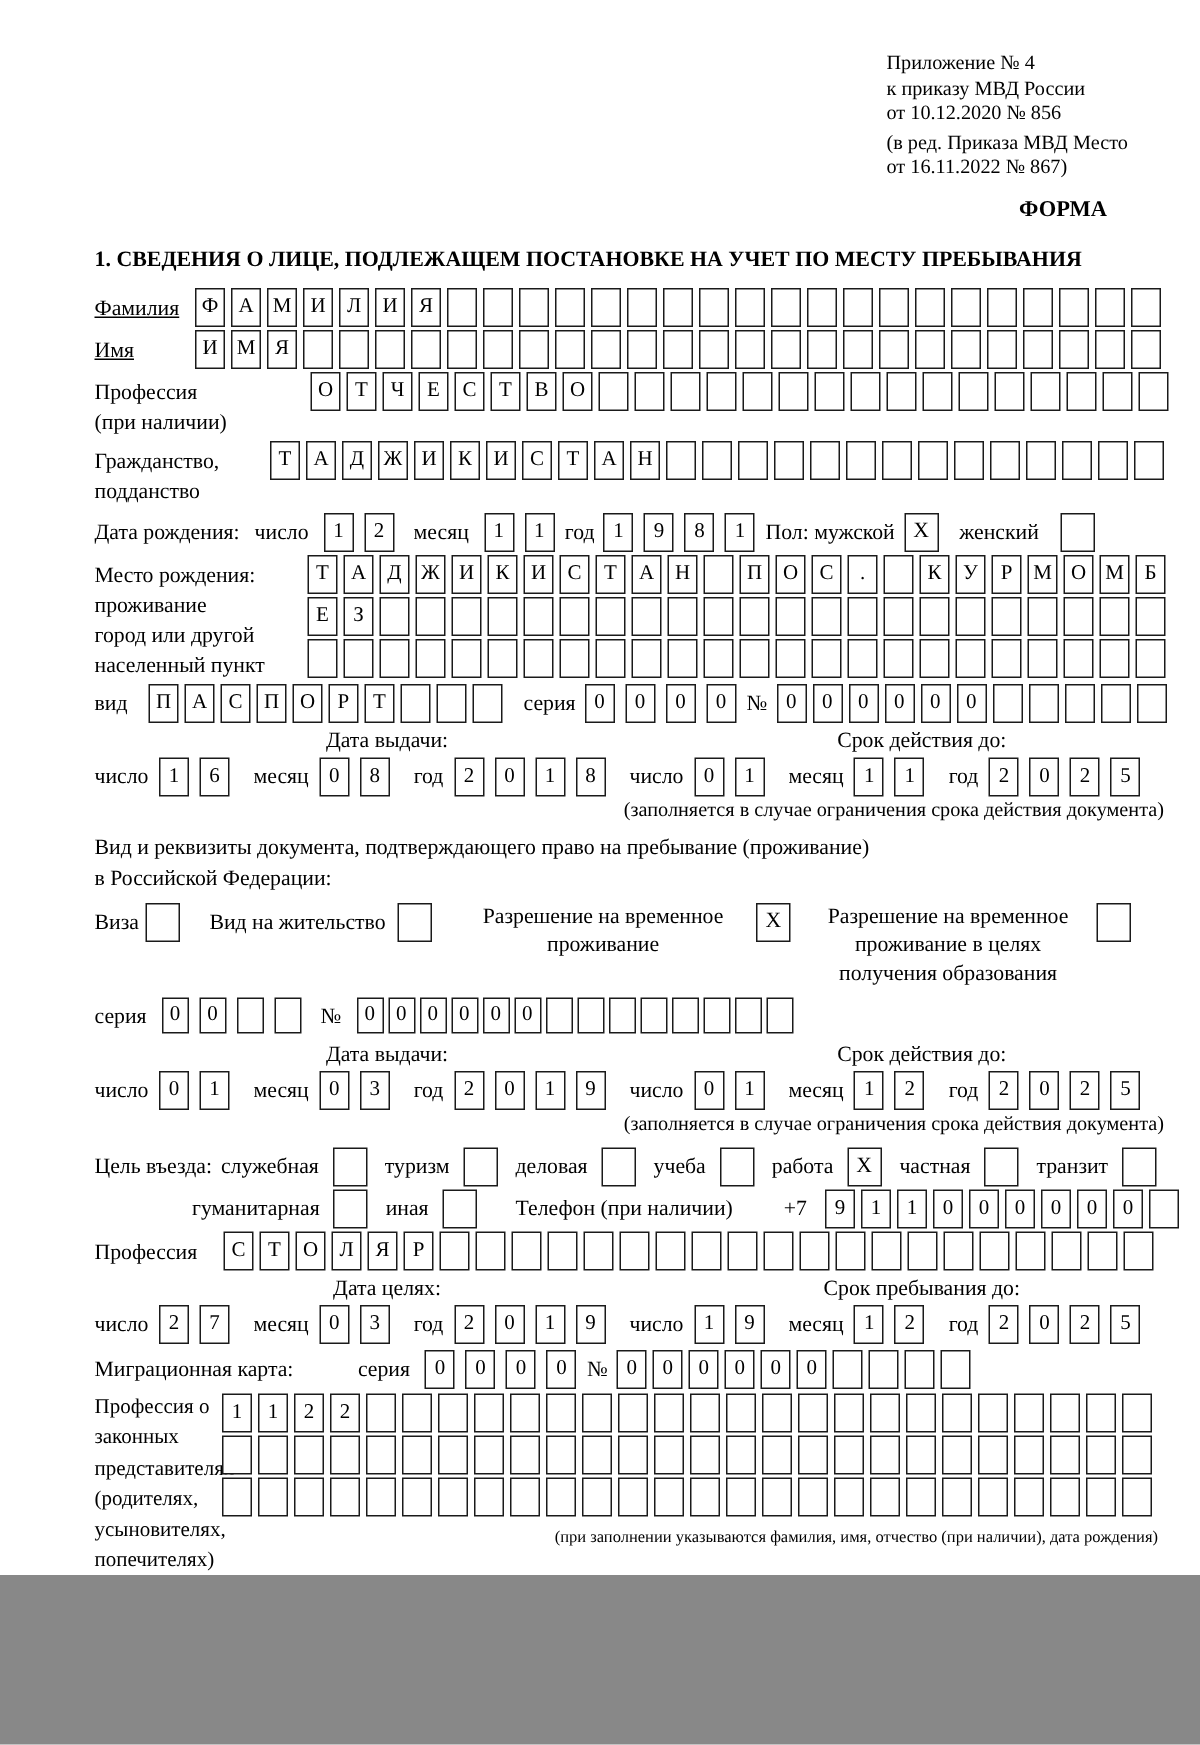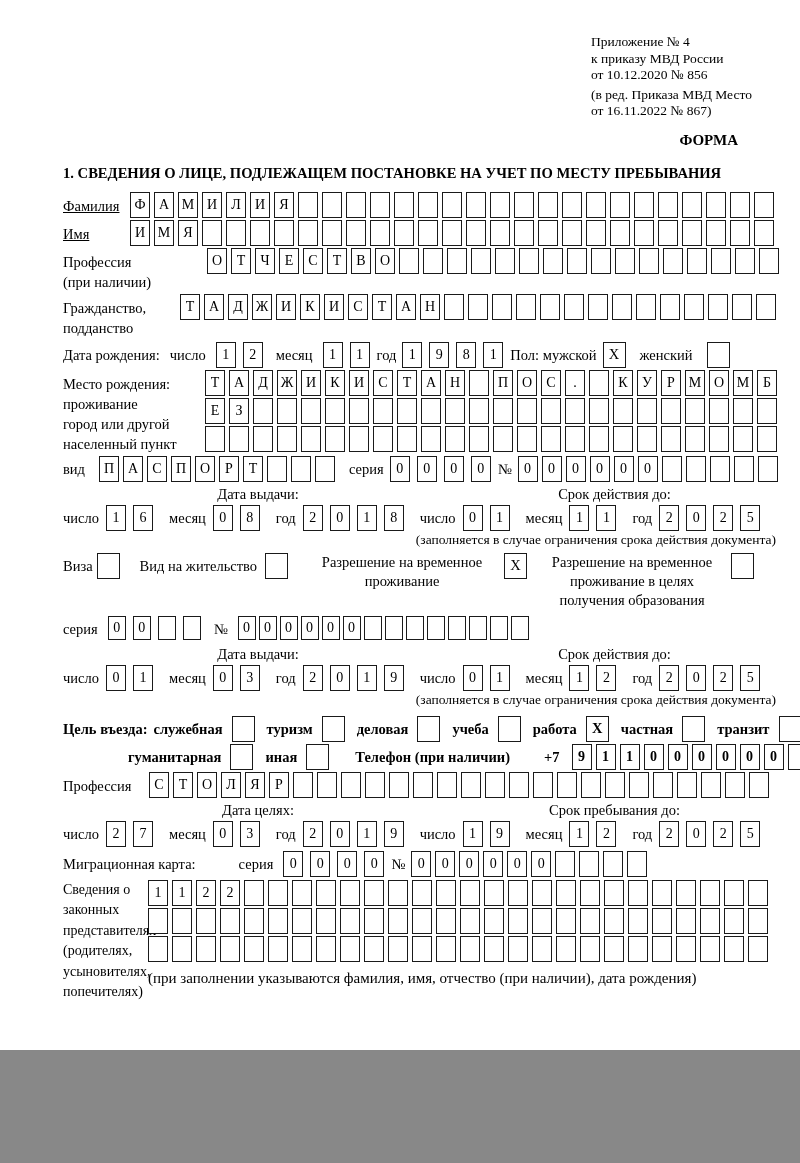--- a/index.html
+++ b/index.html
@@ -55,24 +55,24 @@
   .dgroup .boxes { margin-right: 9px; }
   .half-left { width: 390px; }
   .note-right { text-align: right; font-size: 13.5px; margin-top: 1px; }
   .intro { margin-top: 7px; line-height: 21px; }
   
   .opts { display: flex; align-items: flex-start; margin-top: 5px; }
   .opt { display: flex; align-items: flex-start; }
   .opt .olabel { line-height: 19px; text-align: center; }
   .opt .chk { margin-left: 8px; }
   
-  .purpose { display: flex; align-items: flex-end; margin-top: 8px; font-weight: bold; }
+  .purpose { display: flex; align-items: flex-end; margin-top: 8px; }
   .purpose .lbl { margin-right: 6px; }
   .purpose .chk { margin-right: 12px; margin-left: 3px; }
-  .centered-note { text-align: left; font-size: 15px; margin-top: 3px; padding-left: 90px; }
+  .centered-note { text-align: right; font-size: 11px; margin-top: 3px; padding-left: 90px; }
   .legal { display: flex; margin-top: 3px; }
   .legal .labels { width: 85px; flex: none; line-height: 20.5px; font-size: 14px; }
   .legal .rows { flex: none; }
 </style>
 </head>
 <body>
 
 <div class="page">
 
   <div class="appendix">
@@ -414,20 +414,24 @@
       <span class="boxes spaced">
           <span class="cbox">2</span>
           <span class="cbox">0</span>
           <span class="cbox">2</span>
           <span class="cbox">5</span>
         </span>
     </div>
   </div>
   <div class="note-right">(заполняется в случае ограничения срока действия документа)</div>
 
+  <div class="intro">
+    <div>Вид и реквизиты документа, подтверждающего право на пребывание (проживание)</div>
+    <div>в Российской Федерации:</div>
+  </div>
 
   <div class="opts">
     <div class="opt">
       <span class="olabel" style="line-height:26px">Виза</span>
       <span class="chk" style="margin-left:4px"></span>
     </div>
     <div class="opt gap20">
       <span class="olabel" style="line-height:26px">Вид на жительство</span>
       <span class="chk"></span>
     </div>
@@ -655,21 +659,21 @@
         <span class="cbox">0</span>
         <span class="cbox"></span>
         <span class="cbox"></span>
         <span class="cbox"></span>
         <span class="cbox"></span>
       </span>
   </div>
 
   <div class="legal">
     <div class="labels">
-      <div>Сведения о</div>
+      <div>Профессия о</div>
       <div>законных</div>
       <div>представителях</div>
       <div>(родителях,</div>
       <div>усыновителях,</div>
       <div>попечителях)</div>
     </div>
     <div class="rows">
       <div class="boxes rowgap">
           <span class="cbox">1</span>
           <span class="cbox">1</span>

